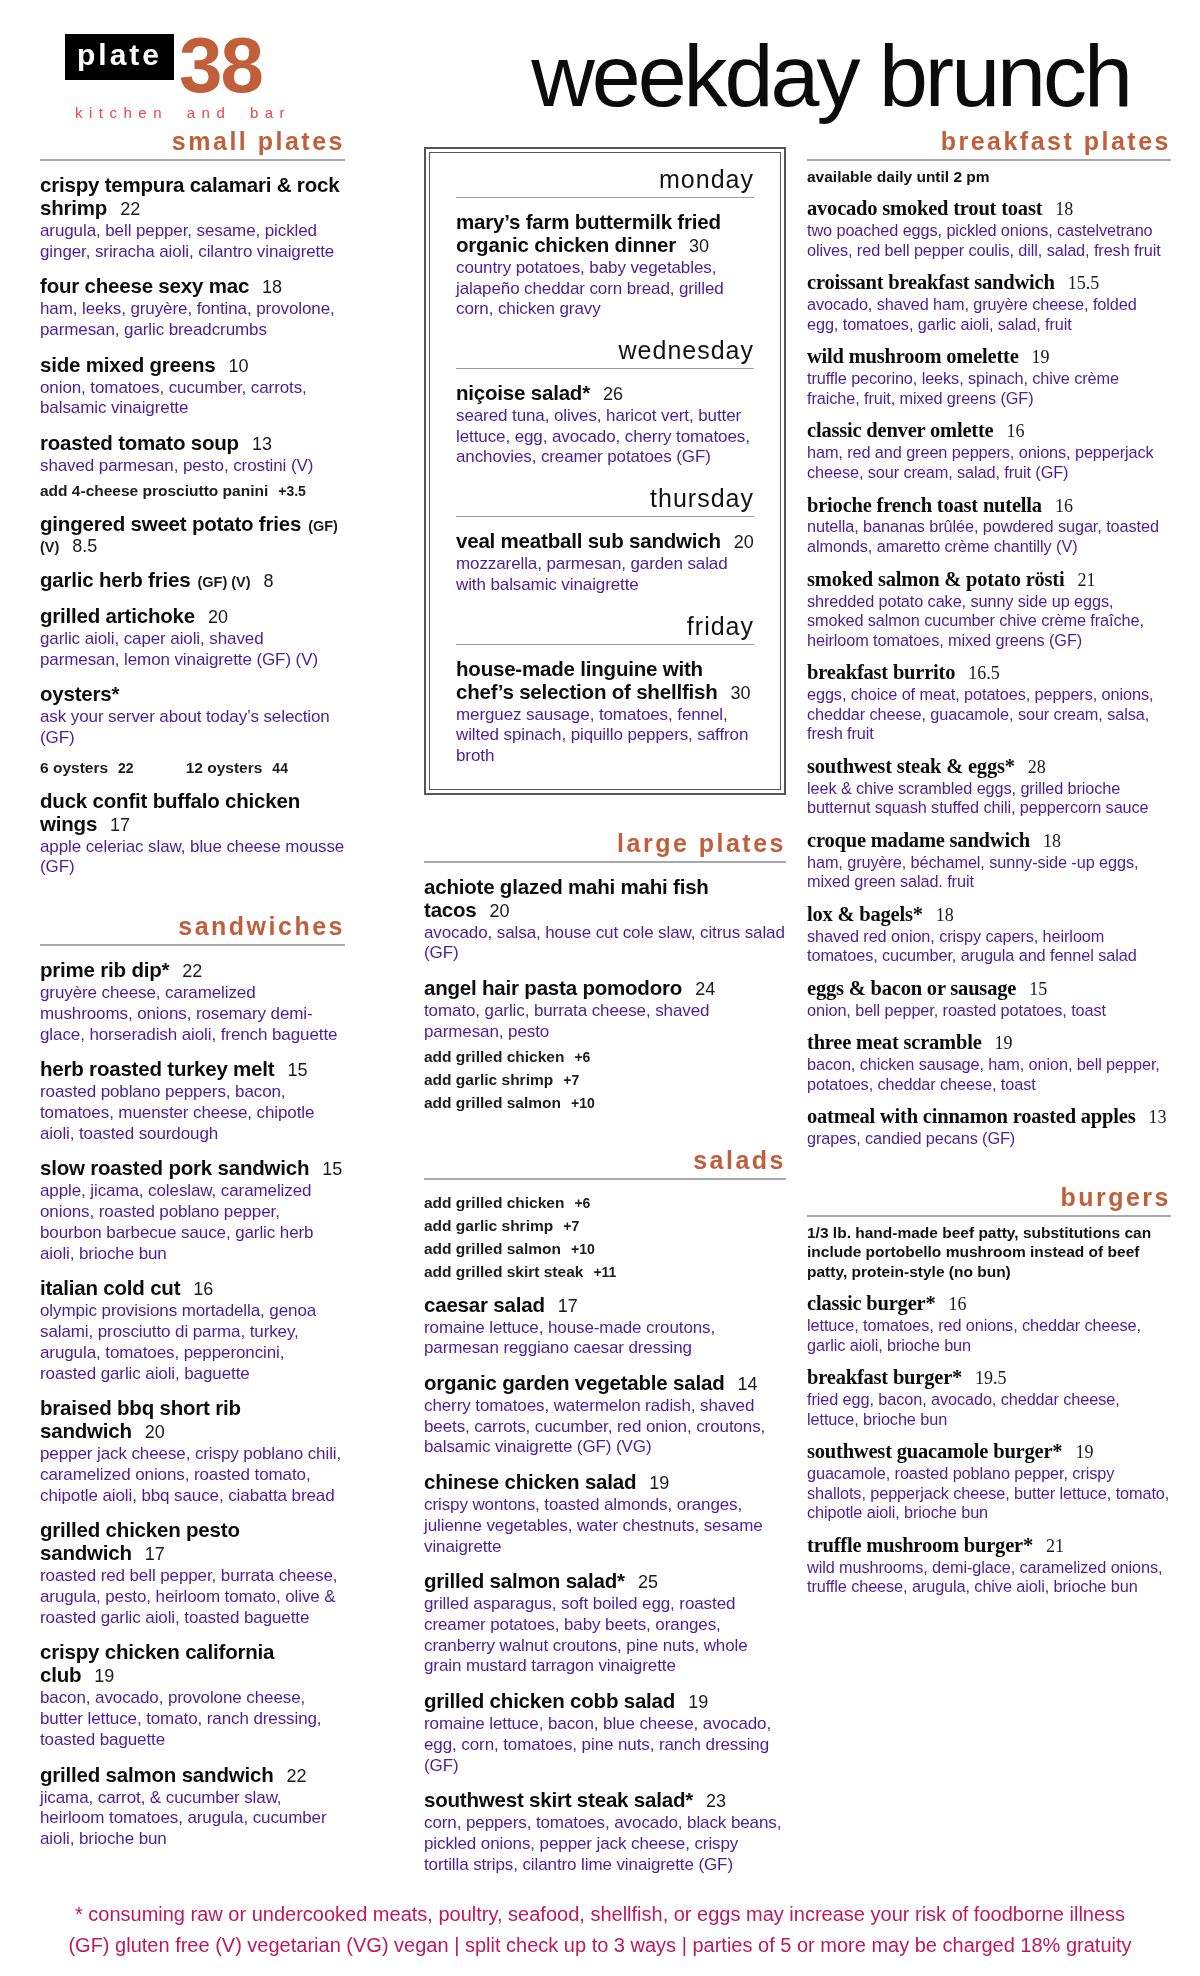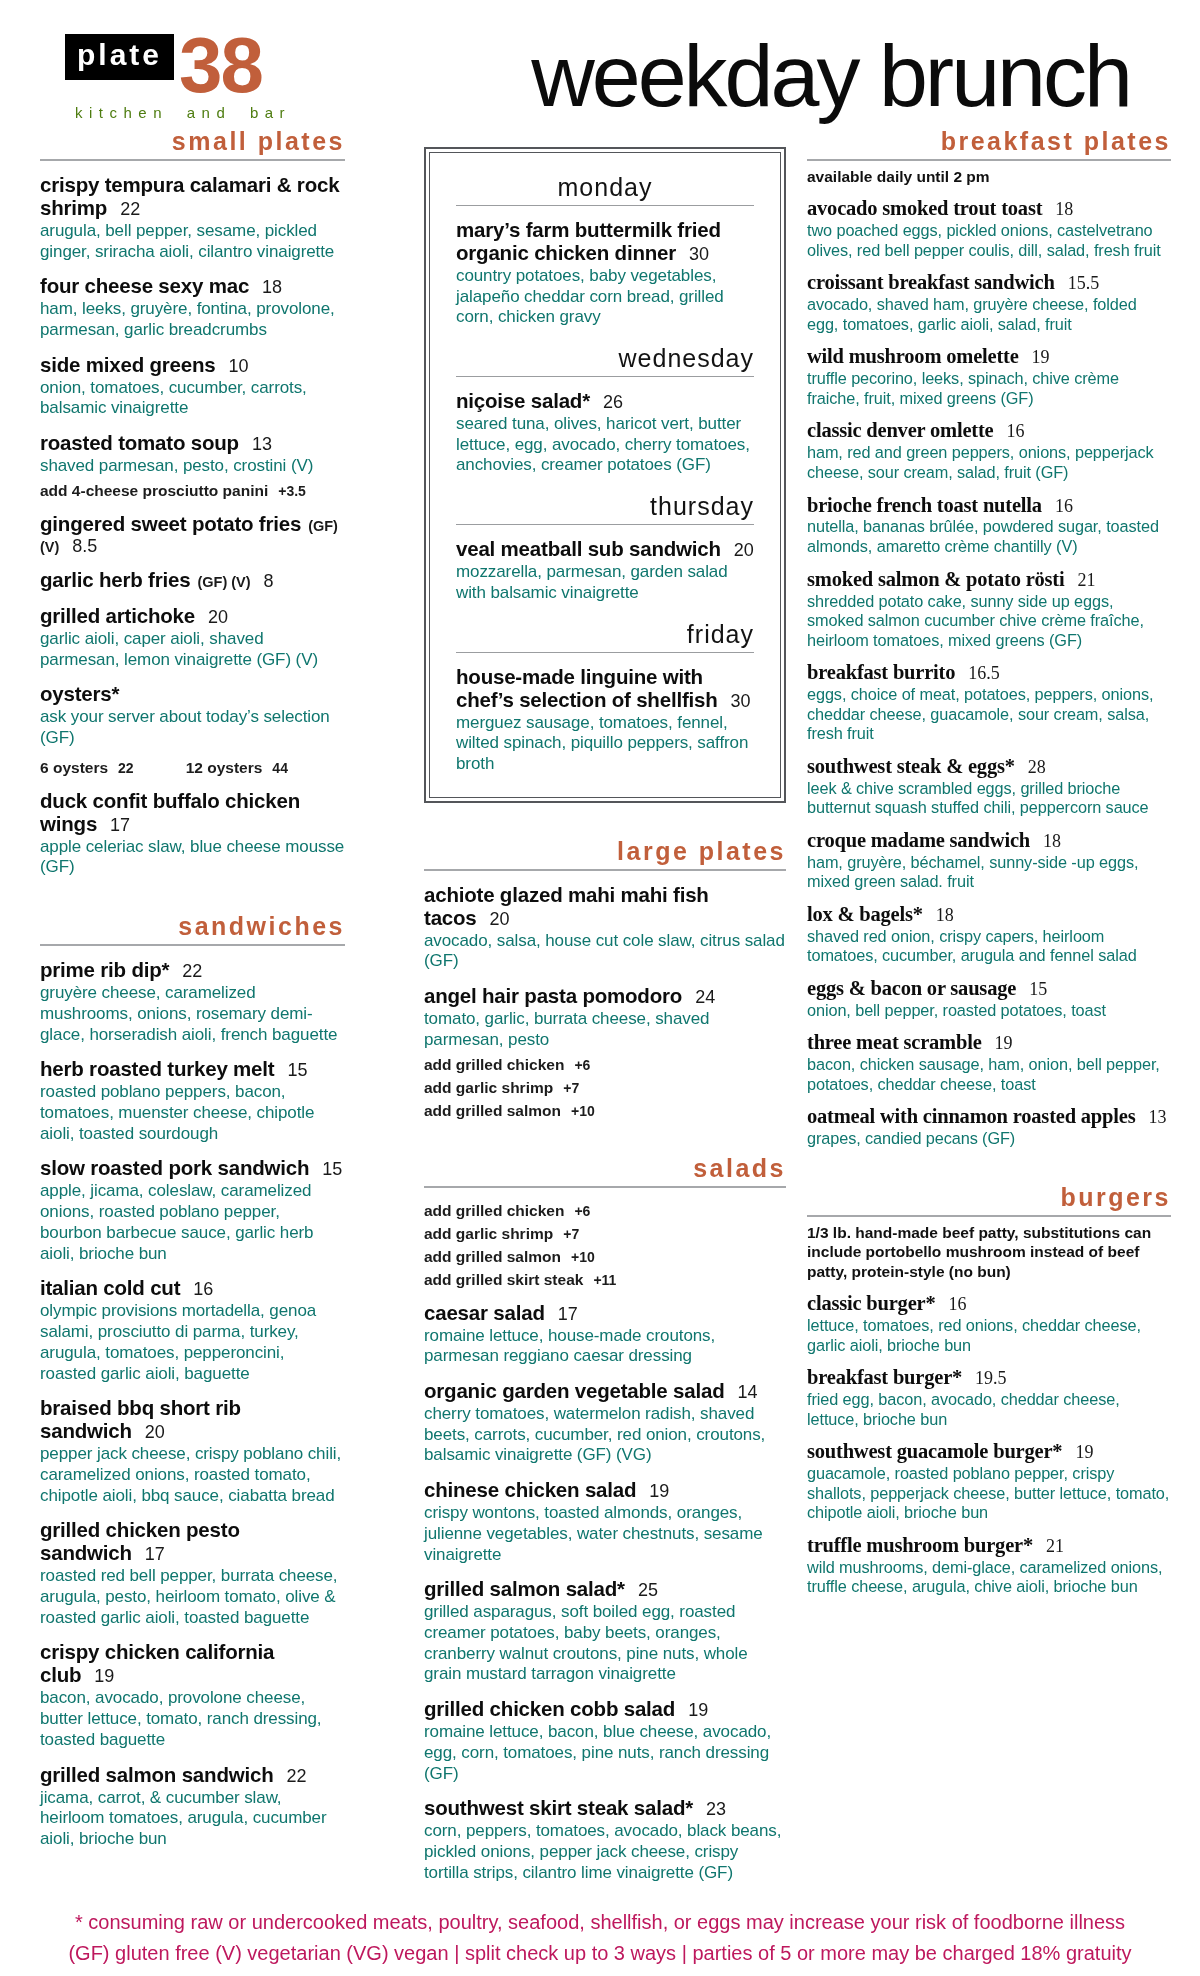--- a/index.html
+++ b/index.html
@@ -13,21 +13,21 @@
   
   .masthead { display:flex; align-items:flex-start; padding:34px 70px 0 65px; }
   .logo { flex:0 0 auto; }
   .logo-row { display:flex; align-items:flex-start; }
   .logo-box {
     background:#000; color:#fff; font-weight:bold;
     font-size:30px; letter-spacing:3px; line-height:1.0;
     padding:6px 12px 10px 12px;
   }
   .logo-38 { color:#c15f3b; font-weight:bold; font-size:78px; line-height:0.82; margin-left:5px; letter-spacing:-2px;}
-  .logo-tagline { font-size:15px; letter-spacing:6.5px; word-spacing:8px; margin-top:6px; padding-left:10px; color:#4d7c0f; }
+  .logo-tagline { font-size:15px; letter-spacing:6.5px; word-spacing:8px; margin-top:6px; padding-left:10px; color:#ef4444; }
   .page-title {
     margin-left:auto; font-weight:normal; font-size:88px; line-height:0.95;
     letter-spacing:-3px; color:#0b0b0b; white-space:nowrap;
   }
 
   
   .columns { display:flex; padding-left:40px; margin-top:6px; }
   .col-left  { width:305px; margin-right:79px; }
   .col-mid   { width:362px; margin-right:21px; }
   .col-right { width:364px; }
@@ -36,36 +36,36 @@
     border-bottom:2px solid #a6a8ab; text-align:right;
     padding-bottom:3px; margin-bottom:6px;
   }
   .sec-title { color:#c15f3b; font-weight:bold; font-size:25px; letter-spacing:2.5px; }
   .mt { margin-top:34px; }
 
   .ihead { margin-top:13px; line-height:1.12; }
   .iname { font-weight:bold; font-size:20.5px; letter-spacing:-0.2px; color:#0d0d0d; }
   .iprice { font-size:18px; margin-left:13px; color:#1a1a1a; }
   .imarks { font-weight:bold; font-size:14.5px; margin-left:7px; color:#1a1a1a; }
-  .idesc { font-size:17px; line-height:1.22; color:#0f766e; margin-top:1px; letter-spacing:-0.1px; }
+  .idesc { font-size:17px; line-height:1.22; color:#4c1d95; margin-top:1px; letter-spacing:-0.1px; }
   .addon { font-weight:bold; font-size:15.5px; color:#1c1c1c; margin-top:5px; }
   .aprice { font-size:14px; margin-left:10px; }
   .sizes { display:flex; margin-top:5px; }
   .sizes .pair { margin-right:52px; }
   .addons-block { margin-top:14px; margin-bottom:2px; }
   .note { font-weight:bold; font-size:15.5px; color:#111; margin-top:4px; line-height:1.25; }
 
   
   .daybox-outer { border:2px solid #54565a; padding:3px; margin-top:20px; background:#fff; }
   .daybox-inner { border:1px solid #54565a; padding:8px 26px 22px 26px; }
   .day-name {
     text-align:right; font-size:25px; color:#131313; letter-spacing:1px;
     padding-bottom:3px; border-bottom:1px solid #9b9da0; margin-top:16px;
   }
-  .day:first-child .day-name { margin-top:12px;text-align:center; }
+  .day:first-child .day-name { margin-top:4px; }
 
   
   .col-right .idesc { font-size:16.3px; line-height:1.2; }
   .col-right .ihead { margin-top:11px;font-family:Liberation Serif, serif; }
 
   
   .footer { text-align:center; margin-top:24px; font-size:20px; color:#be185d; line-height:1.55; }
 </style>
 </head>
 <body>

